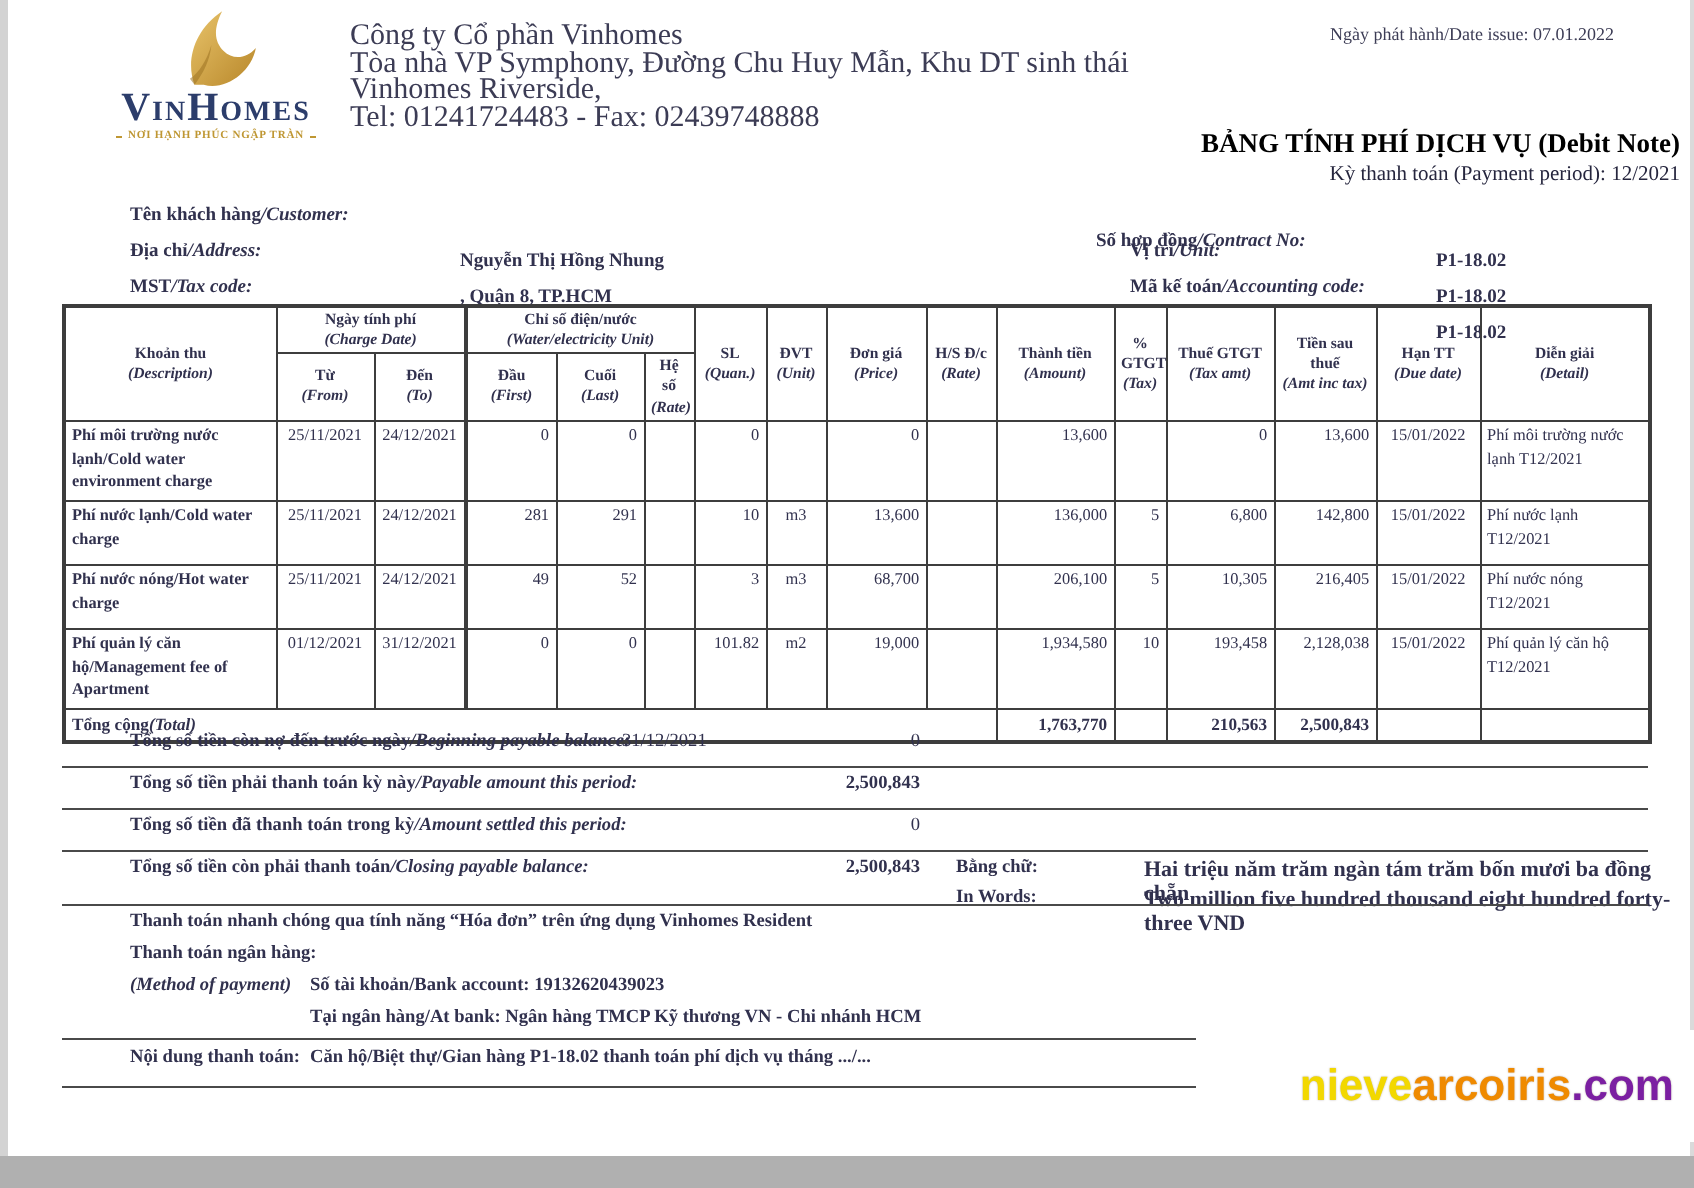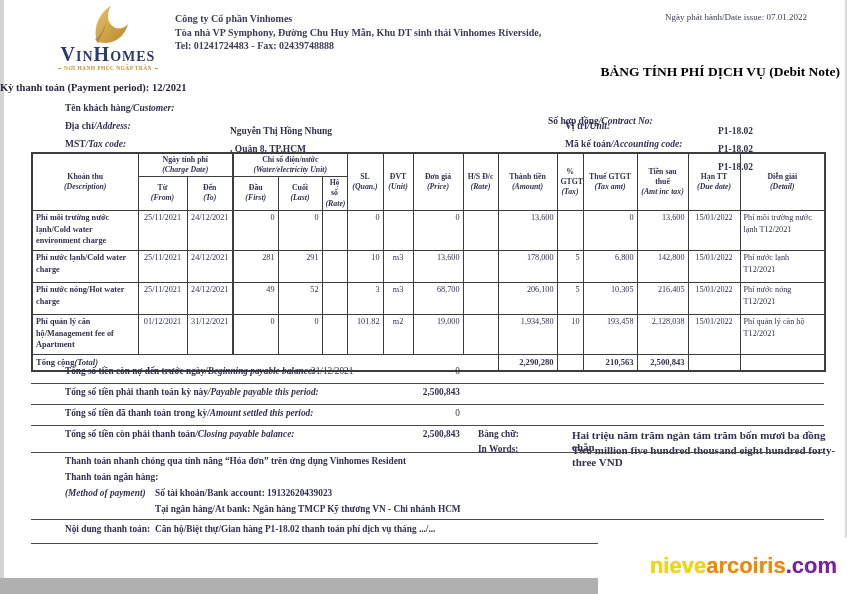--- a/index.html
+++ b/index.html
@@ -9,25 +9,25 @@
   .edge-right{position:absolute;right:0;top:0;width:2px;height:594px;background:#dadada;}
   .edge-bottom{position:absolute;left:0;top:578px;width:847px;height:16px;background:#b0b0b0;}
 
   
   .logo{position:absolute;left:58px;top:4px;width:100px;text-align:center;}
   .logo .bird{display:block;margin:0 auto;}
   .brand{font-variant:small-caps;font-weight:bold;font-size:20px;letter-spacing:1px;color:#2c3d6b;line-height:20px;}
   .tagline{display:flex;align-items:center;gap:3px;color:#bf9733;font-size:5.5px;font-weight:bold;letter-spacing:.4px;margin-top:1px;}
   .tagline::before,.tagline::after{content:"";flex:1;border-top:1px solid #bf9733;}
 
-  .company{position:absolute;left:175px;top:12px;width:440px;font-size:10px;font-weight:bold;line-height:13.5px;color:#3c3c55;}
+  .company{position:absolute;left:175px;top:12px;width:440px;font-size:15px;font-weight:normal;line-height:13.5px;color:#3c3c55;}
   .date-issue{position:absolute;left:645px;top:12px;font-size:9px;color:#3c3c55;margin-left:20px;}
 
   .doc-title{position:absolute;left:0;top:64px;width:840px;text-align:right;font-size:13.5px;font-weight:bold;color:#000000;}
-  .doc-subtitle{position:absolute;left:0;top:82px;width:840px;text-align:left;font-size:10.5px;font-weight:bold;color:#26263e;}
+  .doc-subtitle{position:absolute;left:0;top:82px;width:840px;text-align:right;font-size:10.5px;font-weight:normal;color:#26263e;}
 
   .lab{position:absolute;font-size:9.5px;font-weight:bold;}
   .val{position:absolute;font-size:9.5px;font-weight:bold;margin-top:23px;}
   .en-i{font-style:italic;}
 
   
   table.fee{position:absolute;left:31px;top:152px;width:793px;border-collapse:collapse;table-layout:fixed;}
   table.fee th,table.fee td{border:1px solid #3d3d3d;padding:1px 3px;overflow:hidden;}
   table.fee{border:2px solid #3d3d3d;}
   table.fee th{font-size:7.8px;font-weight:bold;text-align:center;vertical-align:middle;line-height:1.3;}
@@ -48,21 +48,21 @@
   .sum-label{position:absolute;left:65px;font-size:9.3px;font-weight:bold;}
   .sum-date{position:absolute;left:311px;font-size:9.3px;}
   .sum-val{position:absolute;left:380px;width:80px;text-align:right;font-size:9.3px;}
   .sum-val.b{font-weight:bold;}
   .words-lab{position:absolute;left:478px;font-size:9.3px;font-weight:bold;}
   .words-txt{position:absolute;left:572px;font-size:11px;font-weight:bold;}
   .pay-lab{position:absolute;left:65px;font-size:9.3px;font-weight:bold;}
   .pay-txt{position:absolute;left:155px;font-size:9.3px;font-weight:bold;}
 
   
-  .wm-box{position:absolute;left:598px;top:538px;width:249px;height:56px;background:#ffffff;
+  .wm-box{position:absolute;left:598px;top:515px;width:249px;height:56px;background:#ffffff;
           display:flex;align-items:center;justify-content:flex-end;padding-right:10px;box-sizing:border-box;}
   .wm{font-family:"Liberation Sans","DejaVu Sans",sans-serif;font-weight:bold;font-size:22px;
       text-shadow:0 0 1px rgba(60,30,0,.35);white-space:nowrap;}
   .wm .p1{color:#f2d800;}
   .wm .p2{color:#ef8a00;}
   .wm .p3{color:#7b1fa2;}
 </style>
 </head>
 <body>
 
@@ -232,21 +232,21 @@
         <td class="desc">Phí nước lạnh/Cold water charge</td>
         <td class="tc">25/11/2021</td>
         <td class="tc">24/12/2021</td>
         <td class="num bl2">281</td>
         <td class="num">291</td>
         <td class="num"></td>
         <td class="num">10</td>
         <td class="tc">m3</td>
         <td class="tr">13,600</td>
         <td class="tr"></td>
-        <td class="tr">178,000</td>
+        <td class="tr">136,000</td>
         <td class="tr">5</td>
         <td class="tr">6,800</td>
         <td class="tr">142,800</td>
         <td class="tc">15/01/2022</td>
         <td class="detail">Phí nước lạnh T12/2021</td>
       </tr>
       <tr style="height:32px;">
         <td class="desc">Phí nước nóng/Hot water charge</td>
         <td class="tc">25/11/2021</td>
         <td class="tc">24/12/2021</td>
@@ -277,36 +277,36 @@
         <td class="tr"></td>
         <td class="tr">1,934,580</td>
         <td class="tr">10</td>
         <td class="tr">193,458</td>
         <td class="tr">2,128,038</td>
         <td class="tc">15/01/2022</td>
         <td class="detail">Phí quản lý căn hộ T12/2021</td>
       </tr>
       <tr class="total-row" style="height:17px;">
         <td colspan="10" class="total-label"><span>Tổng cộng</span><span class="en-i">(Total)</span></td>
-        <td class="tr">2,290,280</td>
+        <td class="tr">1,763,770</td>
         <td></td>
         <td class="tr">210,563</td>
         <td class="tr">2,500,843</td>
         <td></td>
         <td></td>
       </tr>
     </tbody>
   </table>
 
   <div class="sum-label" style="top:366px;"><span>Tổng số tiền còn nợ đến trước ngày</span><span class="en-i">/Beginning payable balance:</span></div>
   <div class="sum-date" style="top:366px;">31/12/2021</div>
   <div class="sum-val" style="top:366px;">0</div>
   <div class="hr" style="top:383px;"></div>
 
-  <div class="sum-label" style="top:387px;"><span>Tổng số tiền phải thanh toán kỳ này</span><span class="en-i">/Payable payable this period:</span></div>
+  <div class="sum-label" style="top:387px;"><span>Tổng số tiền phải thanh toán kỳ này</span><span class="en-i">/Payable amount this period:</span></div>
   <div class="sum-val b" style="top:387px;">2,500,843</div>
   <div class="hr" style="top:404px;"></div>
 
   <div class="sum-label" style="top:408px;"><span>Tổng số tiền đã thanh toán trong kỳ</span><span class="en-i">/Amount settled this period:</span></div>
   <div class="sum-val" style="top:408px;">0</div>
   <div class="hr" style="top:425px;"></div>
 
   <div class="sum-label" style="top:429px;"><span>Tổng số tiền còn phải thanh toán</span><span class="en-i">/Closing payable balance:</span></div>
   <div class="sum-val b" style="top:429px;">2,500,843</div>
   <div class="words-lab" style="top:429px;">Bằng chữ:</div>

